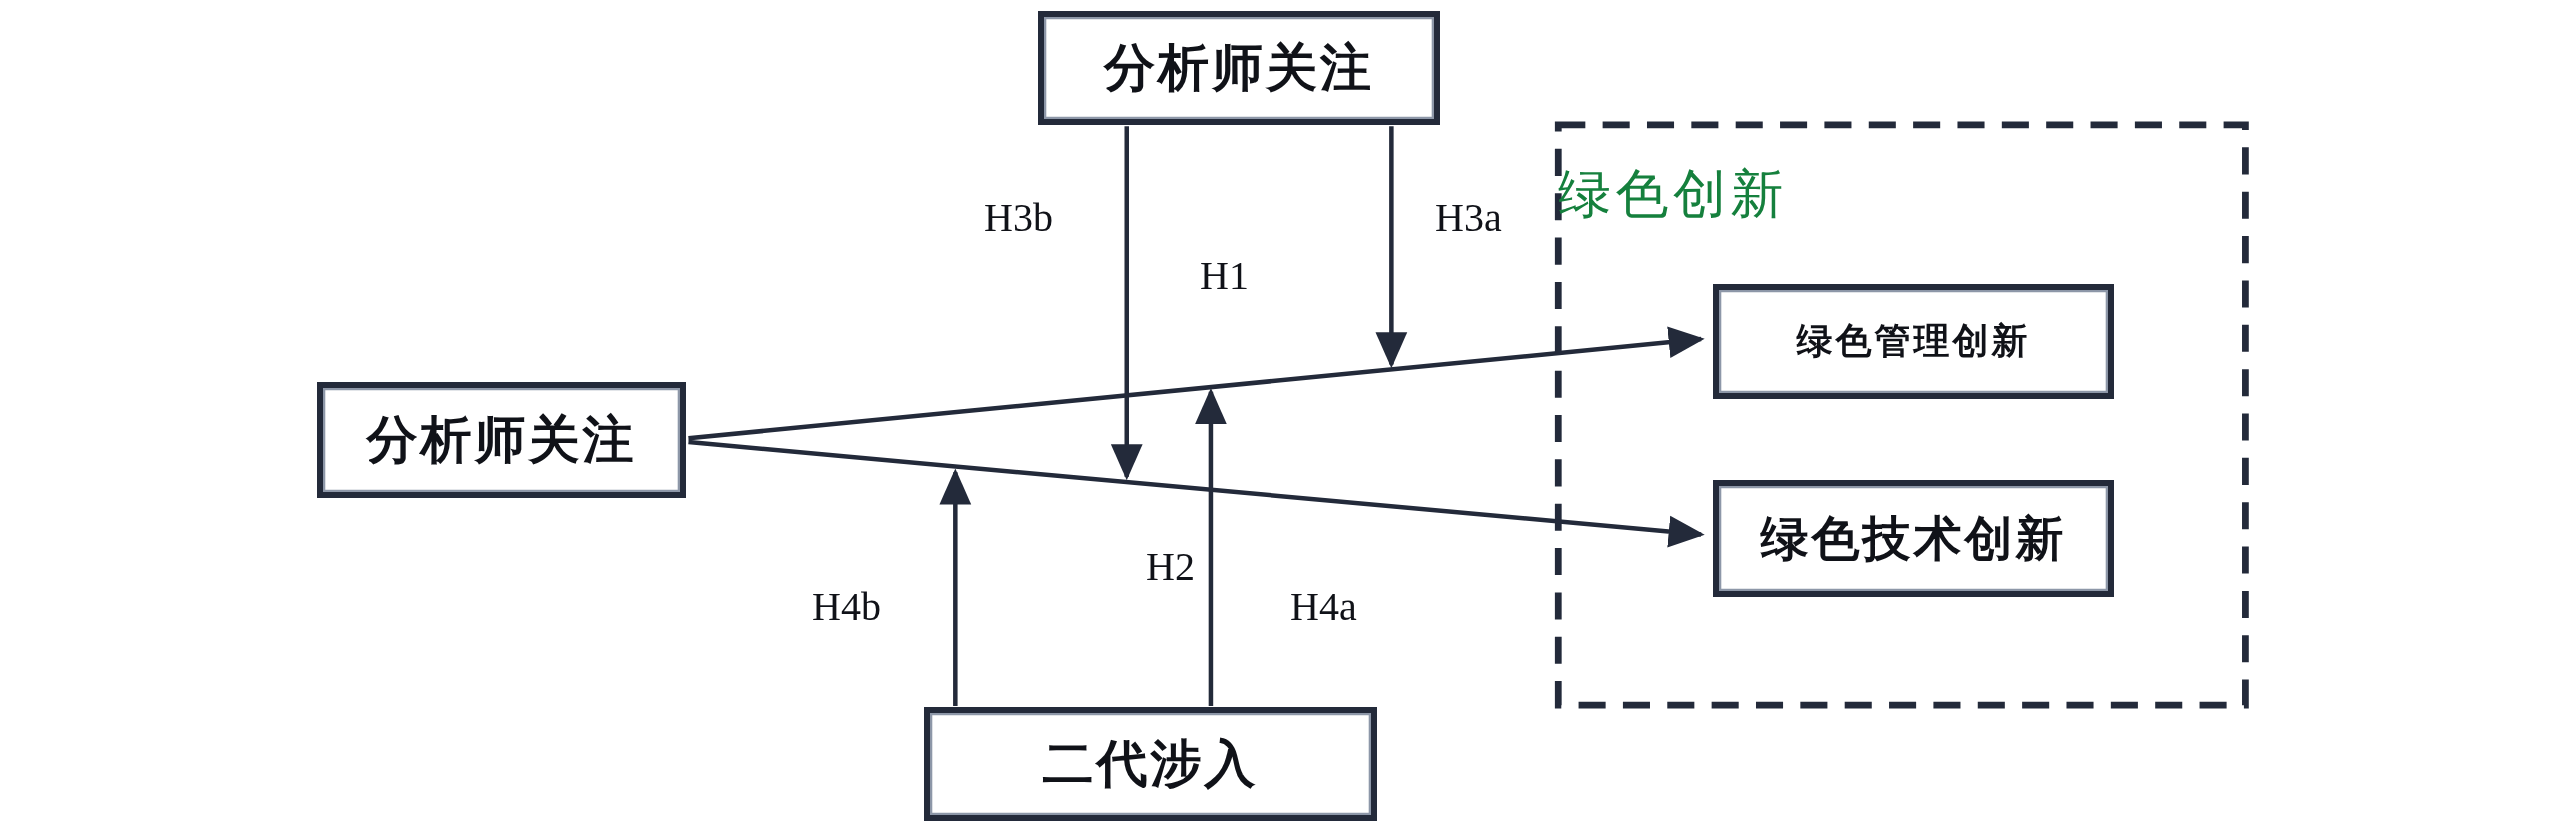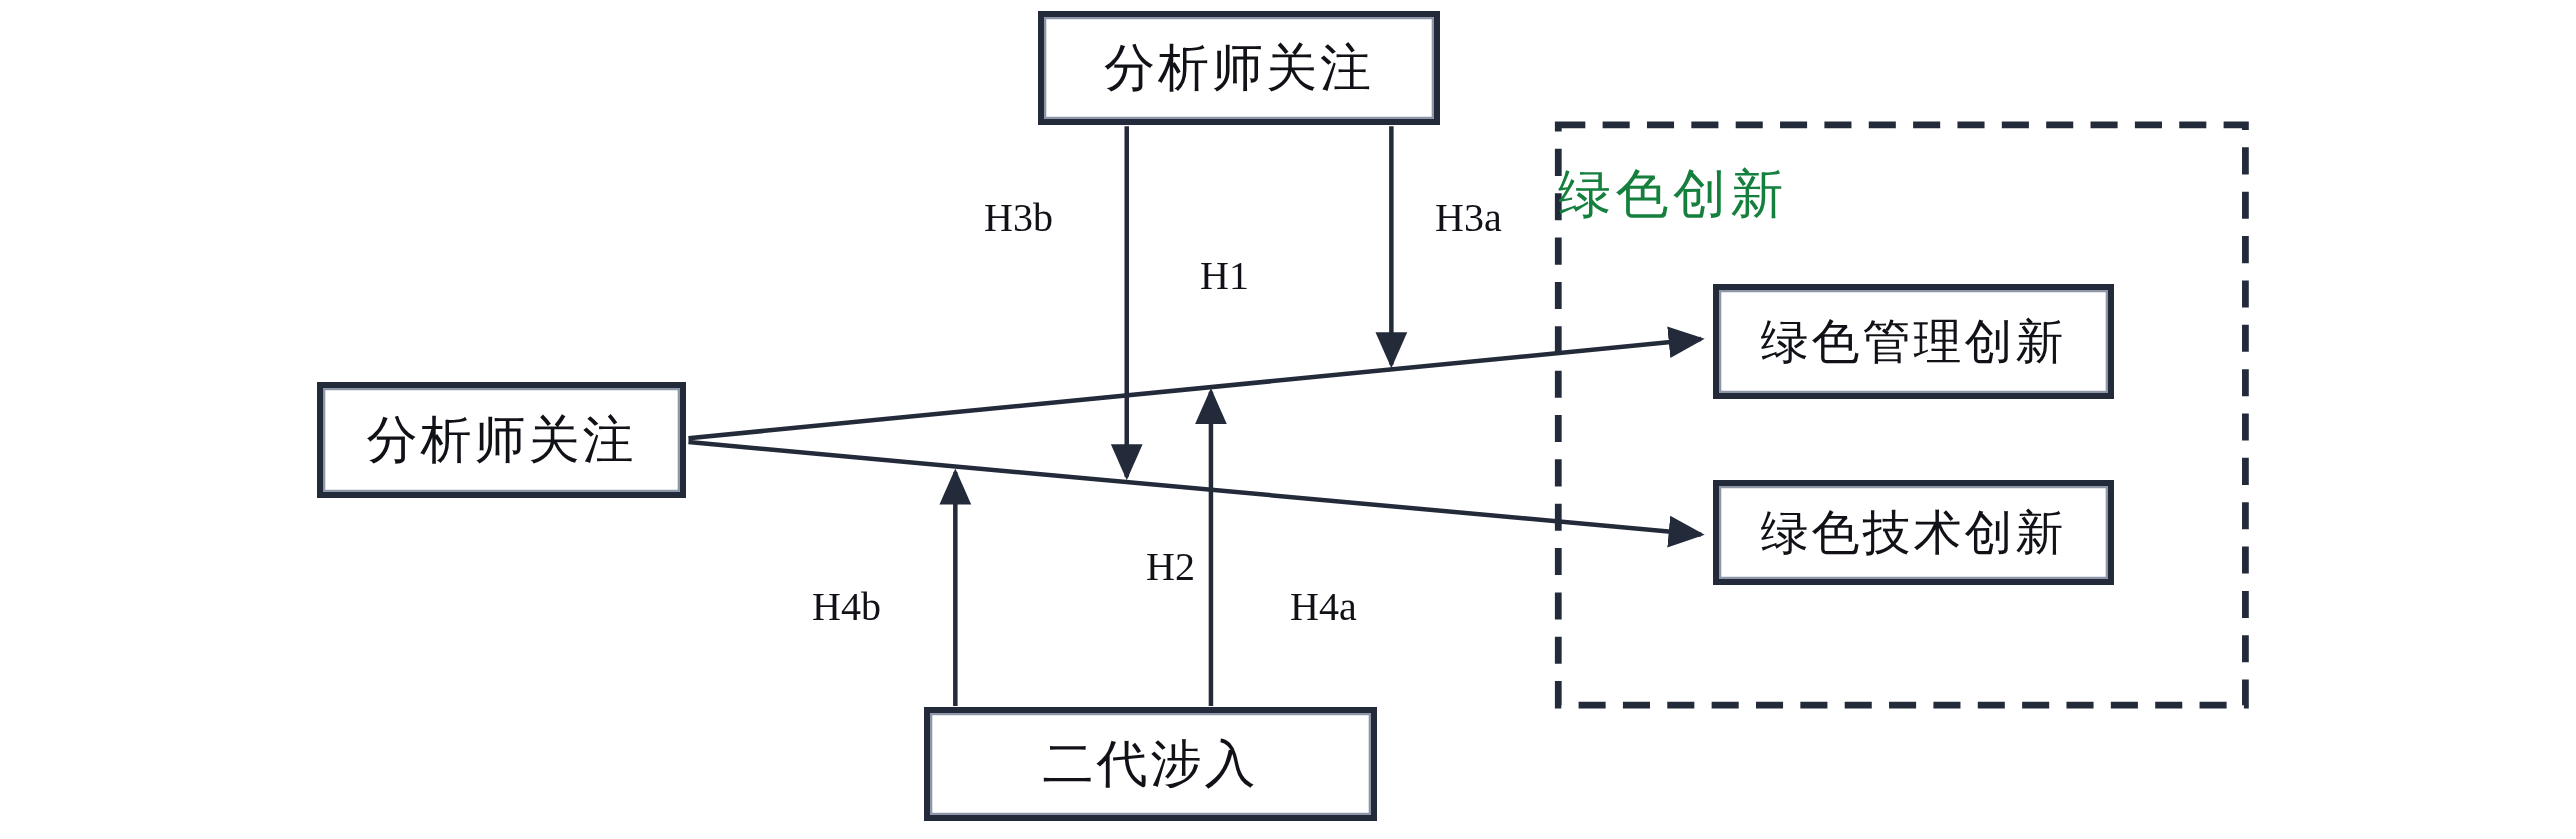--- a/index.html
+++ b/index.html
@@ -13,20 +13,21 @@
   #wires{position:absolute;left:0;top:0;width:100%;height:100%;}
   .node{
     position:absolute;
     box-sizing:border-box;
     border:6px solid #232a3a;
     background:#ffffff;
     display:flex;align-items:center;justify-content:center;
     font-size:51px;color:#101218;
     letter-spacing:3px;
     box-shadow:inset 0 0 0 2.3px #8d97a8;
+    font-weight:bold;
   }
   .group{
     position:absolute;
     box-sizing:border-box;
   }
   .group-title{
     position:absolute;
     left:0;right:0;
     text-align:left;
     font-size:53px;color:#15803d;
@@ -69,23 +70,23 @@
   <div class="node" style="left:1038px;top:11.3px;width:402px;height:114px;">分析师关注</div>
 
   <div class="node" style="left:317px;top:382px;width:369px;height:116px;">分析师关注</div>
 
   <div class="node" style="left:900px;top:707px;width:453px;height:114px;margin-left:24px;">二代涉入</div>
 
   <div class="group" style="left:1558px;top:125px;width:687px;height:581px;">
     <div class="group-title" style="top:34px;">绿色创新</div>
   </div>
 
-  <div class="node" style="left:1713px;top:284px;width:401px;height:115px;font-size:48px;">绿色管理创新</div>
+  <div class="node" style="left:1713px;top:284px;width:401px;height:115px;font-size:36px;">绿色管理创新</div>
 
-  <div class="node" style="left:1713px;top:480px;width:401px;height:105px;font-size:48px;">绿色技术创新</div>
+  <div class="node" style="left:1713px;top:480px;width:401px;height:117px;font-size:48px;">绿色技术创新</div>
 
   <div class="hlabel" style="left:984px;top:194px;">H3b</div>
 
   <div class="hlabel" style="left:1200px;top:252px;">H1</div>
 
   <div class="hlabel" style="left:1435px;top:194px;">H3a</div>
 
   <div class="hlabel" style="left:1100px;top:543px;margin-left:46px;">H2</div>
 
   <div class="hlabel" style="left:812px;top:583px;">H4b</div>

